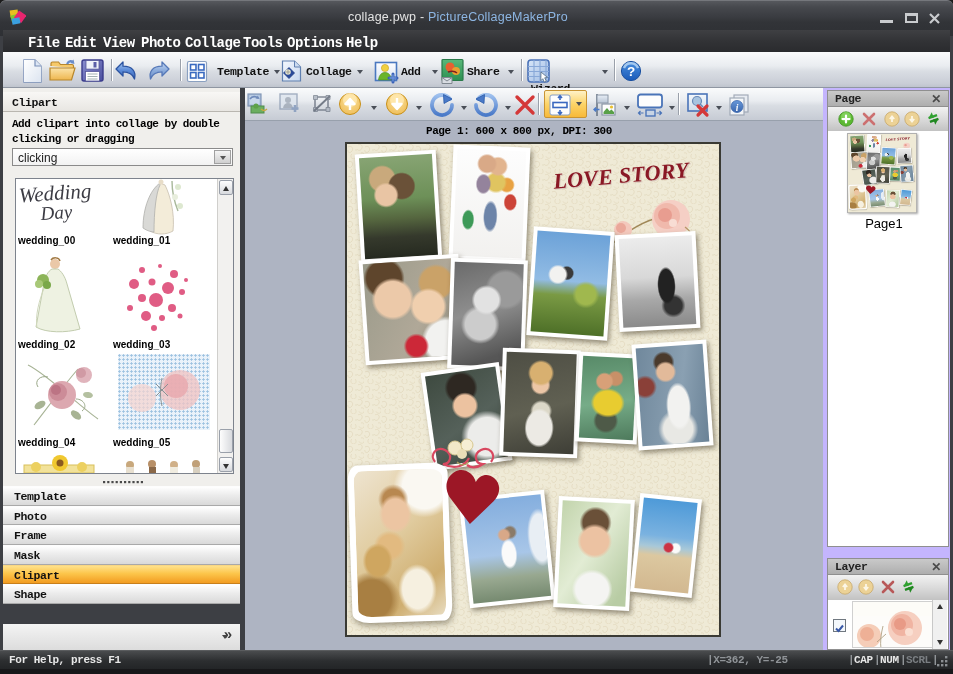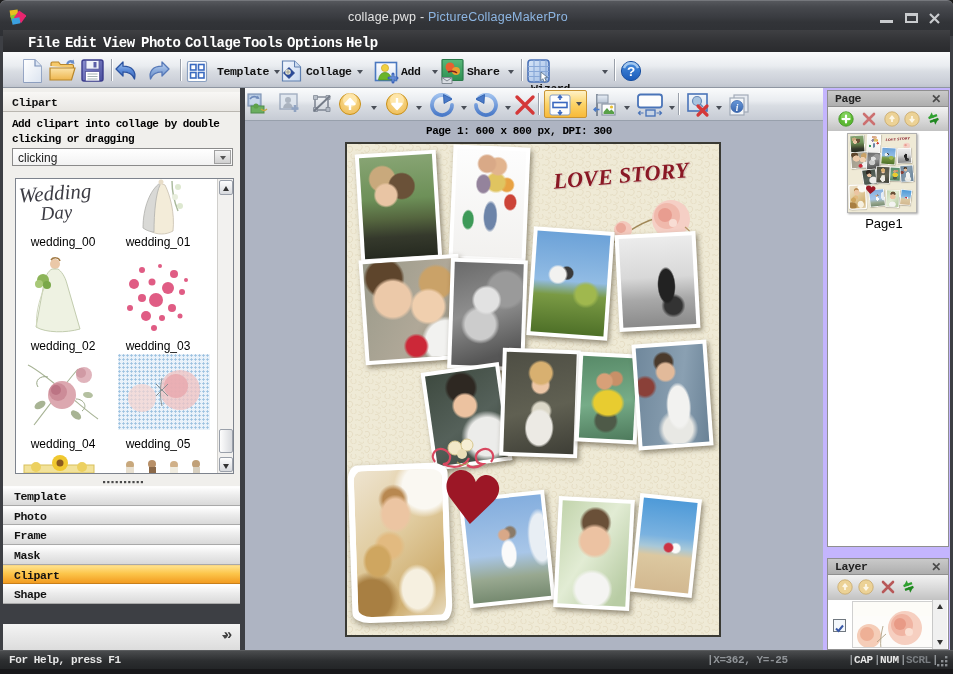--- a/index.html
+++ b/index.html
@@ -27,21 +27,21 @@
 
 #leftpanel{position:absolute;left:0;top:0;width:237px;height:486px;background:#f0efec;}
 #lp-title{position:absolute;left:0;top:4px;width:237px;height:20px;background:linear-gradient(#f8f7f5,#e8e6e2);border-bottom:1px solid #b9b6b0;
  font-family:"Liberation Mono",monospace;font-weight:bold;font-size:11.5px;letter-spacing:-0.4px;color:#111;padding:4px 0 0 9px;}
 #lp-desc{position:absolute;left:9px;top:29px;width:222px;font-family:"Liberation Mono",monospace;font-weight:bold;font-size:11px;letter-spacing:-0.5px;line-height:15px;color:#000;}
 #lp-combo{position:absolute;left:9px;top:60px;width:221px;height:18px;background:linear-gradient(#fff,#f2f2f2);border:1px solid #8a8a8a;}
 #lp-combo .t{position:absolute;left:5px;top:2px;font-size:12px;color:#222;}
 #lp-combo .btn{position:absolute;right:1px;top:1px;width:17px;height:14px;background:linear-gradient(#f4f4f4,#cfcfcf);border:1px solid #a0a0a0;}
 #lp-combo .btn:after{content:"";position:absolute;left:4.5px;top:5px;border-left:3.5px solid transparent;border-right:3.5px solid transparent;border-top:4px solid #555;}
 #lp-list{position:absolute;left:12px;top:90px;width:219px;height:296px;background:#fff;border:1px solid #7d838d;}
-.thlabel{position:absolute;font-size:12px;color:#000;text-align:center;width:90px;}
+.thlabel{position:absolute;font-size:10px;color:#000;width:90px;font-weight:bold;}
 #lp-scroll{position:absolute;right:0;top:0;width:16px;height:100%;background:#f2f1ef;border-left:1px solid #d0cfcc;}
 .sbtn{position:absolute;left:1px;width:14px;height:15px;background:linear-gradient(#fdfdfd,#d8dade);border:1px solid #9aa0aa;border-radius:2px;}
 .sbtn .sarrow{left:3px;}
 .sthumb{position:absolute;left:1px;top:250px;width:14px;height:24px;background:linear-gradient(90deg,#fdfdfd,#d8dade);border:1px solid #9aa0aa;border-radius:2px;}
 
 #accordion{position:absolute;left:0px;top:398px;width:237px;}
 .accrow{position:relative;width:237px;height:19.7px;background:linear-gradient(#ffffff,#ececec 45%,#d9d9d9);border-bottom:1px solid #a9a9a9;border-top:1px solid #fdfdfd;}
 .accrow span{position:absolute;left:11px;top:3px;font-family:"Liberation Mono",monospace;font-weight:bold;font-size:11.5px;letter-spacing:-0.4px;color:#111;}
 .accrow.sel{background:linear-gradient(#ffe18a,#fcc54a 45%,#f29c21);border-top:1px solid #f9d682;border-bottom:1px solid #c87f1a;}
 #accfoot{position:absolute;left:0;top:536px;width:237px;height:26px;background:linear-gradient(#f4f4f4,#dcdcdc);}

